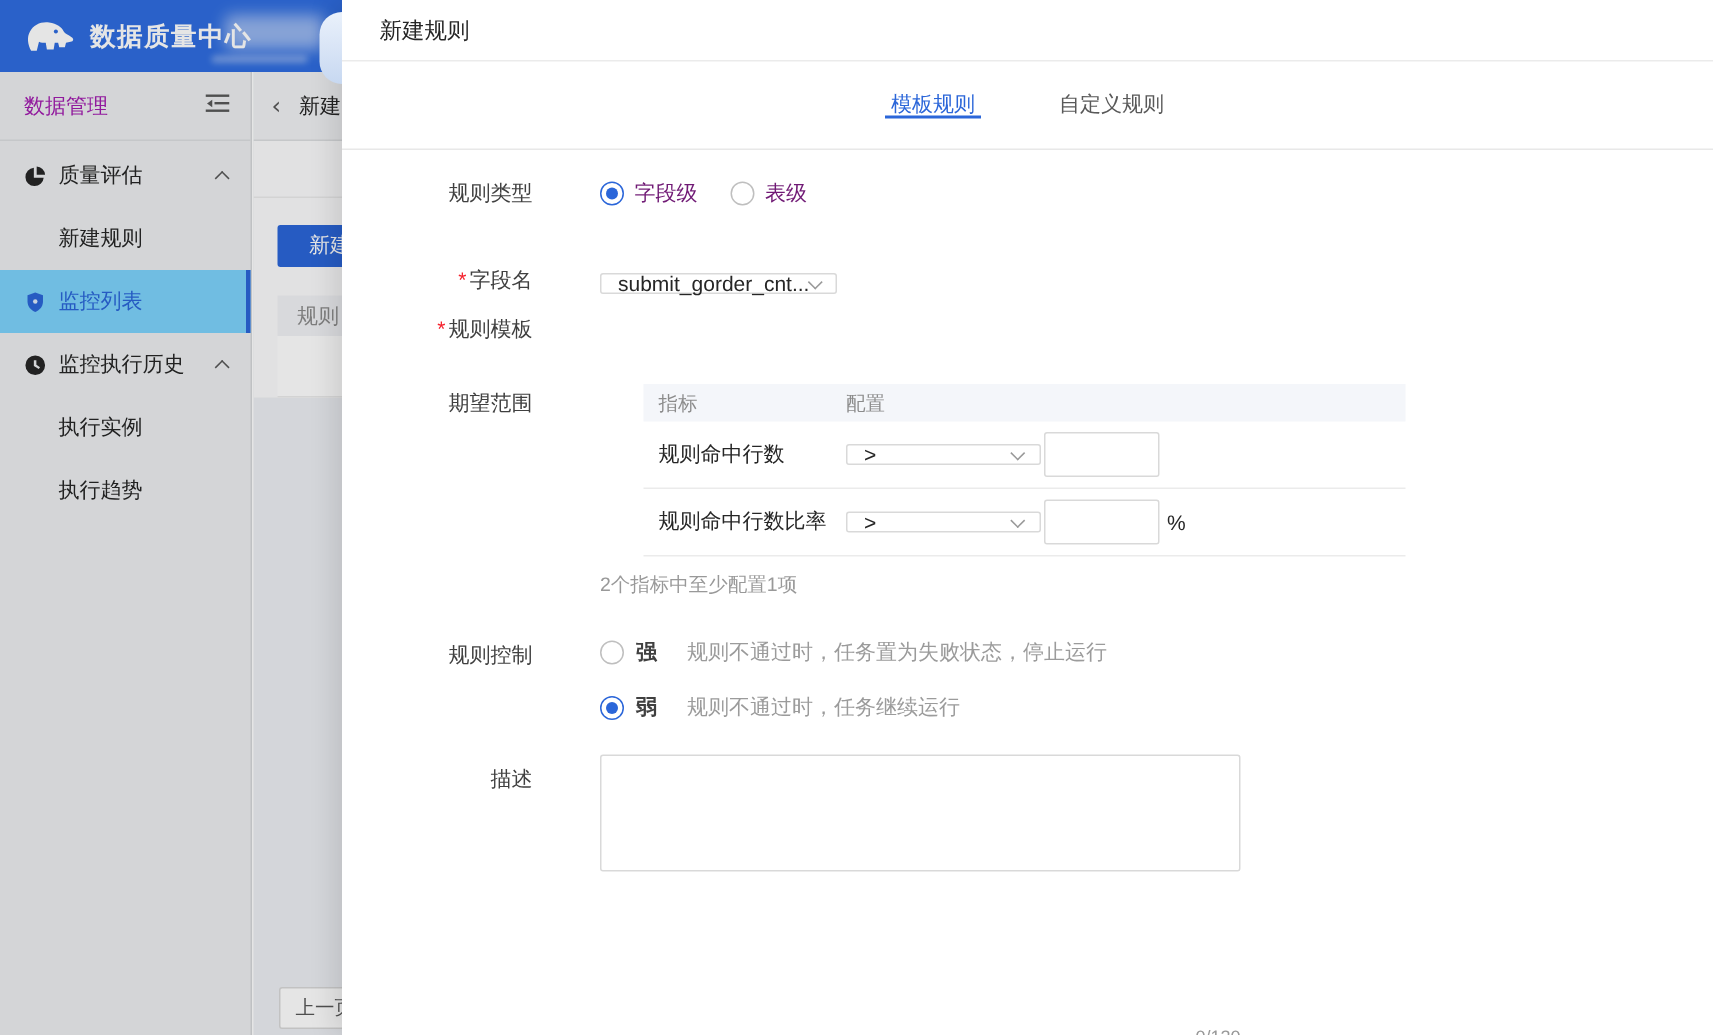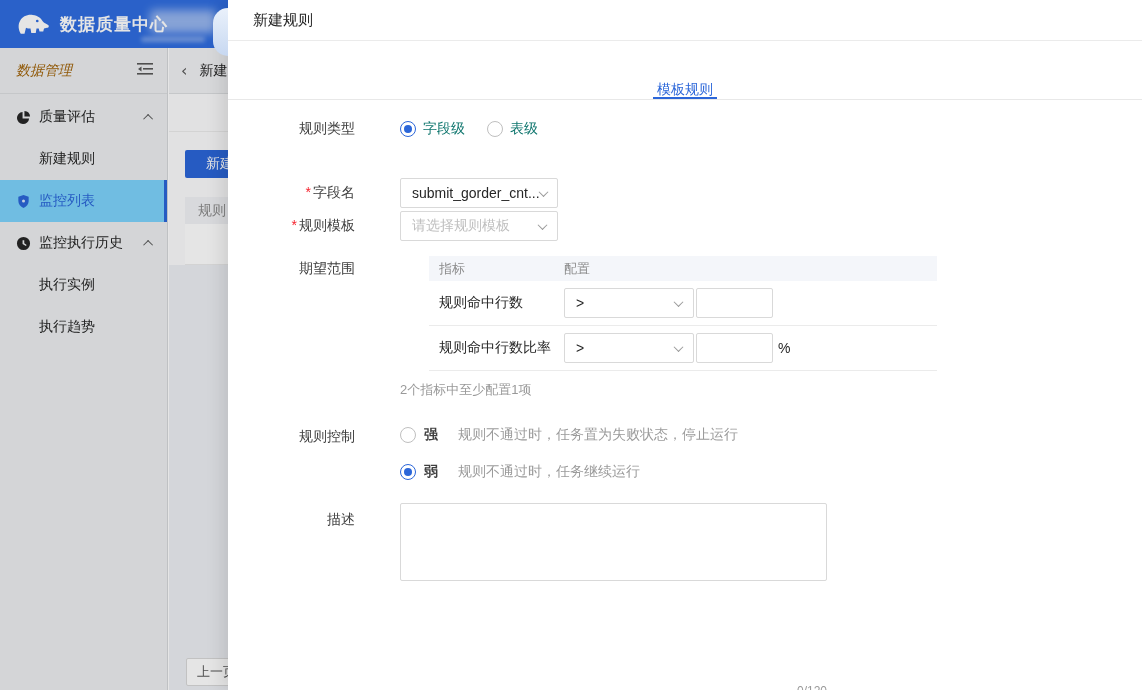--- a/index.html
+++ b/index.html
@@ -9,21 +9,21 @@
 
   
   .page { position:absolute; inset:0; }
   .topbar { position:absolute; left:0; top:0; width:1142px; height:48px; background:#2f6de0; display:flex; align-items:center; }
   .logo { margin-left:14px; width:36px; height:26px; display:flex; align-items:center; }
   .app-title { color:#fff; font-size:17px; font-weight:bold; margin-left:10px; letter-spacing:1px; }
   .redacted { position:absolute; left:150px; top:10px; width:66px; height:23px; background:rgba(255,255,255,.5); border-radius:4px; filter:blur(5px); }
   .redacted-line { position:absolute; left:141px; top:37px; width:64px; height:5px; background:rgba(255,255,255,.35); border-radius:3px; filter:blur(2px); }
 
   .sidebar { position:absolute; left:0; top:48px; width:168px; height:642px; background:#eceef0; border-right:1px solid #d5d7da; }
-  .sb-header { height:46px; display:flex; align-items:center; justify-content:space-between; padding:0 14px 0 16px; border-bottom:1px solid #dcdee0; font-size:14px; color:#a16207;font-style:italic; }
+  .sb-header { height:46px; display:flex; align-items:center; justify-content:space-between; padding:0 14px 0 16px; border-bottom:1px solid #dcdee0; font-size:14px; color:#a21caf; }
   .sb-menu { padding-top:2px; }
   .sb-item { height:42px; display:flex; align-items:center; padding:0 14px 0 16px; cursor:pointer; color:#262626; position:relative; }
   .sb-item .sb-ic { width:15px; height:15px; margin-right:8px; flex:0 0 15px; display:flex; }
   .sb-item.child { padding-left:39px; }
   .sb-item .arrow-up { margin-left:auto; width:7px; height:7px; border-left:1.5px solid #595959; border-top:1.5px solid #595959; transform:rotate(45deg) translateY(2px); }
   .sb-item.selected { background:#7dd3fc; color:#2b66d9; }
   .sb-item.selected::after { content:""; position:absolute; right:0; top:0; bottom:0; width:3px; background:#2b66d9; }
 
   .midpanel { position:absolute; left:169px; top:48px; width:120px; height:642px; background:#eceff3; overflow:hidden; }
   .mid-header { height:46px; background:#f0f1f3; border-bottom:1px solid #dcdee0; display:flex; align-items:center; padding-left:12px; color:#262626; }
@@ -34,38 +34,38 @@
   .mid-thead { position:absolute; left:16px; top:149px; width:104px; height:27px; background:#f1f2f5; color:#8c8c8c; display:flex; align-items:center; padding-left:13px; white-space:nowrap; overflow:hidden; }
   .mid-trow { position:absolute; left:16px; top:176px; width:104px; height:41px; background:#fff; border-bottom:1px solid #ebebeb; }
   .mid-prev { position:absolute; left:17px; top:610px; height:28px; min-width:56px; background:#fff; border:1px solid #d9d9d9; border-radius:2px; color:#595959; padding:0 10px; font-size:13px; white-space:nowrap; }
 
   .mask { position:absolute; inset:0; background:rgba(0,0,0,.10); }
 
   
   .drawer { position:absolute; left:228px; top:0; width:914px; height:690px; background:#fff; box-shadow:-6px 0 16px rgba(0,0,0,.10); }
   .drawer-handle { position:absolute; left:-15px; top:8px; width:15px; height:48px; border-radius:26px 0 0 26px; background:linear-gradient(180deg,#eaf1fb, #c7d8f1); }
   .drawer-title { height:41px; display:flex; align-items:center; padding-left:25px; font-size:15px; color:#262626; border-bottom:1px solid #ebebeb; }
-  .tabbar { height:59px; border-bottom:1px solid #e8e8e8; display:flex; justify-content:center; align-items:flex-end; gap:48px; }
+  .tabbar { height:59px; border-bottom:1px solid #e8e8e8; display:flex; justify-content:center; align-items:center; gap:48px; }
   .tab { display:flex; align-items:center; color:#595959; cursor:pointer; position:relative; padding:0 4px; }
   .tab.active { color:#2b66d9; }
   .tab.active::after { content:""; position:absolute; left:0; right:0; bottom:0; height:2px; background:#2b66d9; }
 
   .form-area { position:absolute; left:0; top:100px; right:0; bottom:0; }
-  .frow { position:absolute; left:0; width:100%; display:flex; align-items:center; }
+  .frow { position:absolute; left:0; width:100%; display:flex; align-items:flex-end; }
   .frow.topalign { align-items:flex-start; }
   .flabel { flex:0 0 127px; text-align:right; color:#404040; }
   .req { color:#f5222d; margin-right:2px; }
   .fctrl { margin-left:45px; display:flex; align-items:center; }
 
   .radio { width:16px; height:16px; border:1px solid #bfbfbf; border-radius:50%; background:#fff; display:inline-block; position:relative; flex:0 0 16px; }
   .radio.checked { border-color:#2b66d9; }
   .radio.checked::after { content:""; position:absolute; left:3px; top:3px; width:8px; height:8px; border-radius:50%; background:#2b66d9; }
-  .radio-lbl { margin-left:7px; color:#0f766e; }
-
-  .select { height:30px; border:1px solid #d9d9d9; border-radius:2px; display:flex; align-items:center; padding:0 11px; background:#fff; cursor:pointer; justify-content:space-between; }
+  .radio-lbl { margin-left:7px; color:#701a75; }
+
+  .select { height:14px; border:1px solid #d9d9d9; border-radius:2px; display:flex; align-items:center; padding:0 11px; background:#fff; cursor:pointer; justify-content:space-between; }
   .select .val { color:#262626; }
   .select .ph { color:#bfbfbf; }
   .chev { width:7px; height:7px; border-right:1.4px solid #999; border-bottom:1.4px solid #999; transform:rotate(45deg) translate(-1px,-1px); flex:0 0 7px; }
   .w158 { width:158px; }
 
   .exp-table { margin-left:45px; width:508px; }
   .exp-head { height:25px; background:#f4f6fa; display:flex; align-items:center; color:#8c8c8c; font-size:13px; }
   .exp-col1 { flex:0 0 135px; padding-left:10px; }
   .exp-row { height:45px; display:flex; align-items:center; border-bottom:1px solid #ebebeb; }
   .op-select { width:130px; }
@@ -166,20 +166,21 @@
   </div>
 
   <div class="mask"></div>
 
   <div class="drawer">
     <div class="drawer-handle"></div>
     <div class="drawer-title">新建规则</div>
 
     <div class="tabbar">
       <div class="tab active">模板规则</div>
+      <div class="tab">自定义规则</div>
     </div>
 
     <div class="form-area">
 
       <div class="frow" style="top:20px;">
         <div class="flabel">规则类型</div>
         <div class="fctrl">
           <span class="radio checked"></span>
           <span class="radio-lbl">字段级</span>
           <span class="radio" style="margin-left:22px;"></span>
@@ -192,26 +193,20 @@
         <div class="fctrl">
           <div class="select w158">
             <span class="val">submit_gorder_cnt...</span>
             <span class="chev"></span>
           </div>
         </div>
       </div>
 
       <div class="frow" style="top:111px;">
         <div class="flabel"><span class="req">*</span><span>规则模板</span></div>
-        <div class="fctrl">
-          <div class="select w158">
-            <span class="ph">请选择规则模板</span>
-            <span class="chev"></span>
-          </div>
-        </div>
       </div>
 
       <div class="frow topalign" style="top:156px;gap:29px;">
         <div class="flabel" style="padding-top:4px;">期望范围</div>
         <div class="exp-table">
           <div class="exp-head">
             <span class="exp-col1">指标</span>
             <span>配置</span>
           </div>
           <div class="exp-row">

